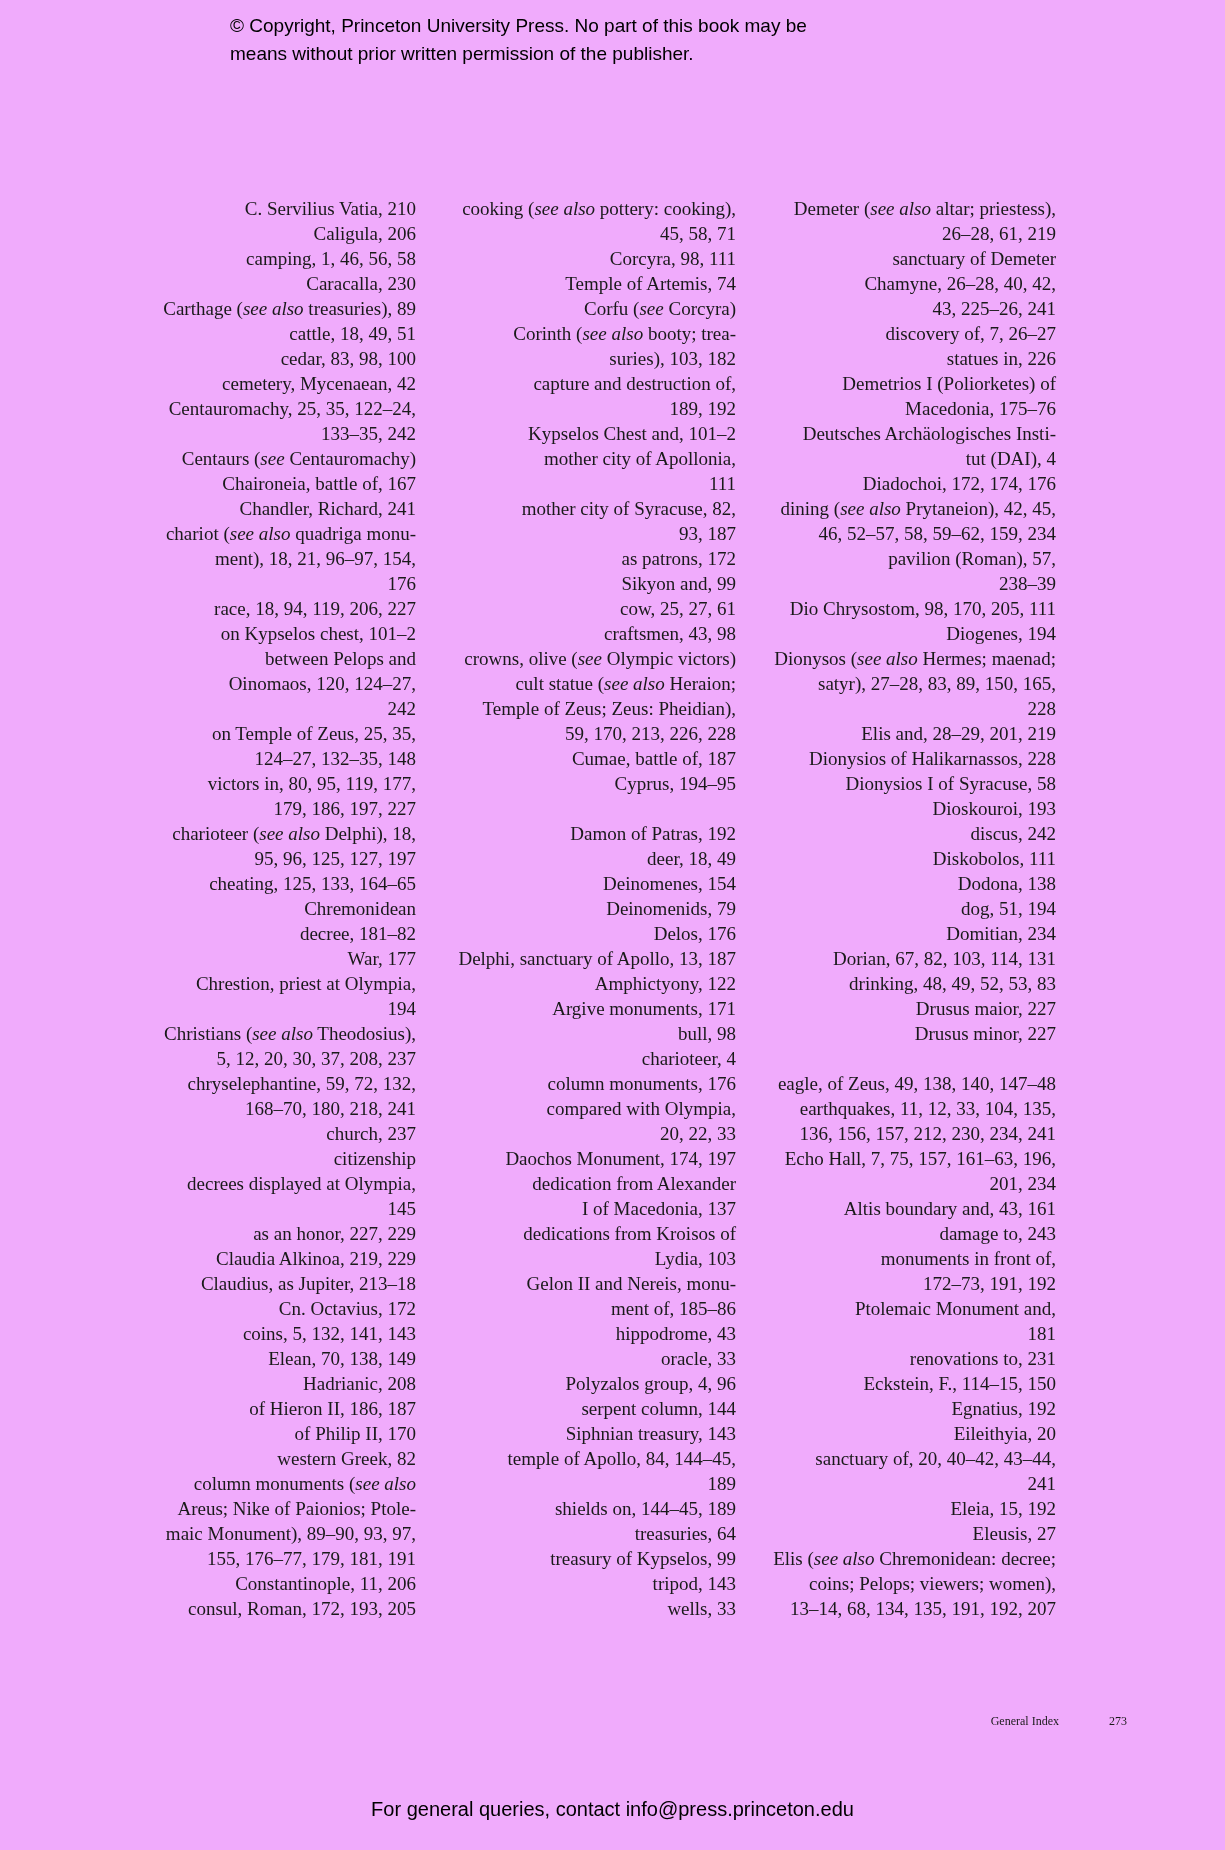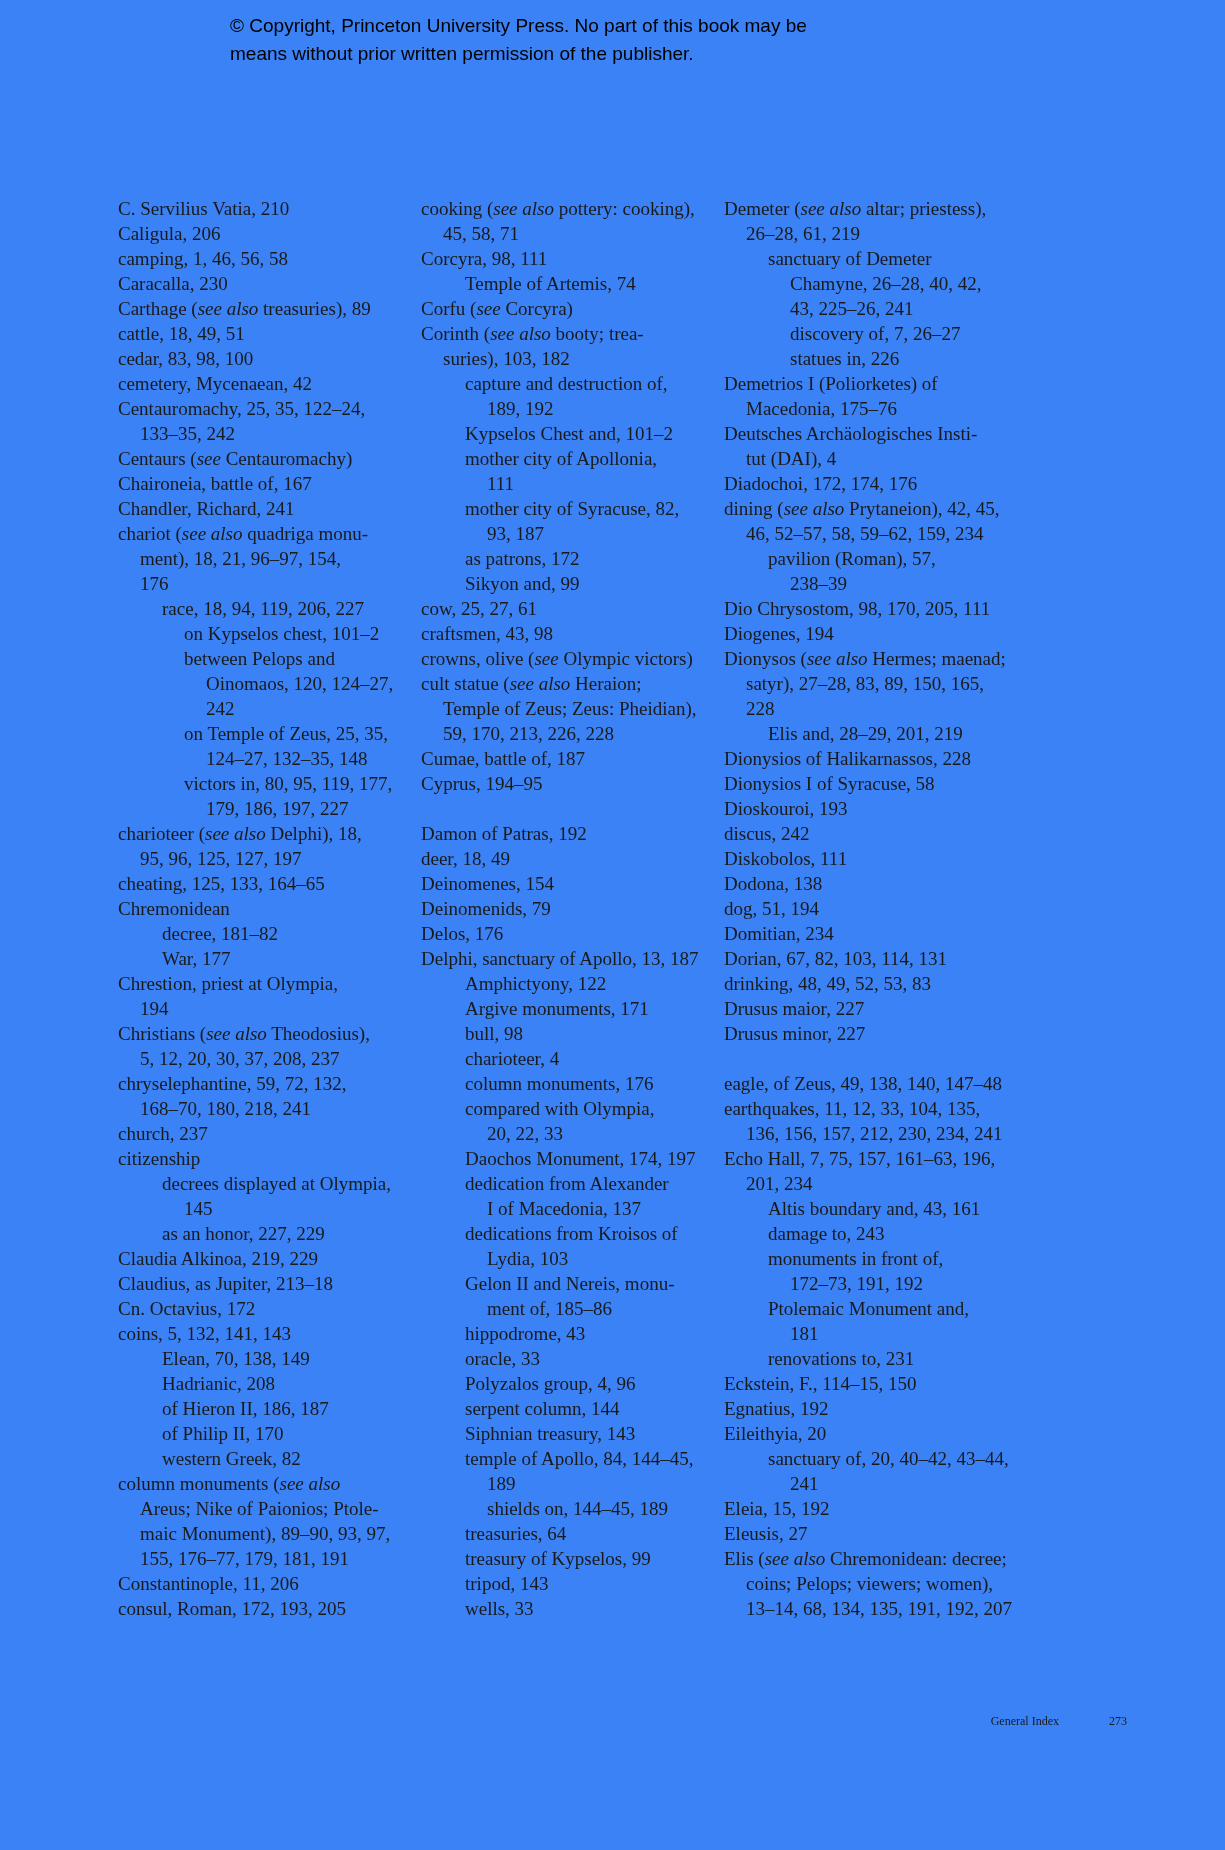--- a/index.html
+++ b/index.html
@@ -1,40 +1,41 @@
 <!DOCTYPE html>
 <html><head>
 <meta charset="utf-8">
 <style>
   html, body { margin: 0; padding: 0; }
   body { background: #ffffff; }
   .page {
     position: relative;
     width: 1225px;
     height: 1850px;
-    background: #3b82f6;
+    background: #f0abfc;
     overflow: hidden;
     font-family: "Liberation Serif", serif;
     color: #1a1a1a;
   }
   .copyright {
     position: absolute;
     left: 230px;
     top: 12px;
     font-family: "Liberation Sans", sans-serif;
     font-size: 19px;
     line-height: 28px;
     color: #000000;
   }
   .columns {
     position: absolute;
     left: 118px;
     top: 196px;
     display: flex;
-    gap: 5px;
+    gap: 22px;
+    text-align: right;
   }
   .col { width: 298px; }
   .line {
     font-size: 19px;
     line-height: 25px;
     min-height: 25px;
     white-space: nowrap;
     color: #1a1a1a;
   }
   .line i { font-style: italic; }
@@ -251,14 +252,15 @@
         <div class="line indent-1">coins; Pelops; viewers; women),</div>
         <div class="line indent-1">13–14, 68, 134, 135, 191, 192, 207</div>
       </div>
   </main>
 
   <div class="running-footer">
     <span>General Index</span>
     <span>273</span>
   </div>
 
+  <div class="contact">For general queries, contact info@press.princeton.edu</div>
 
 </div>
 
 </body></html>

